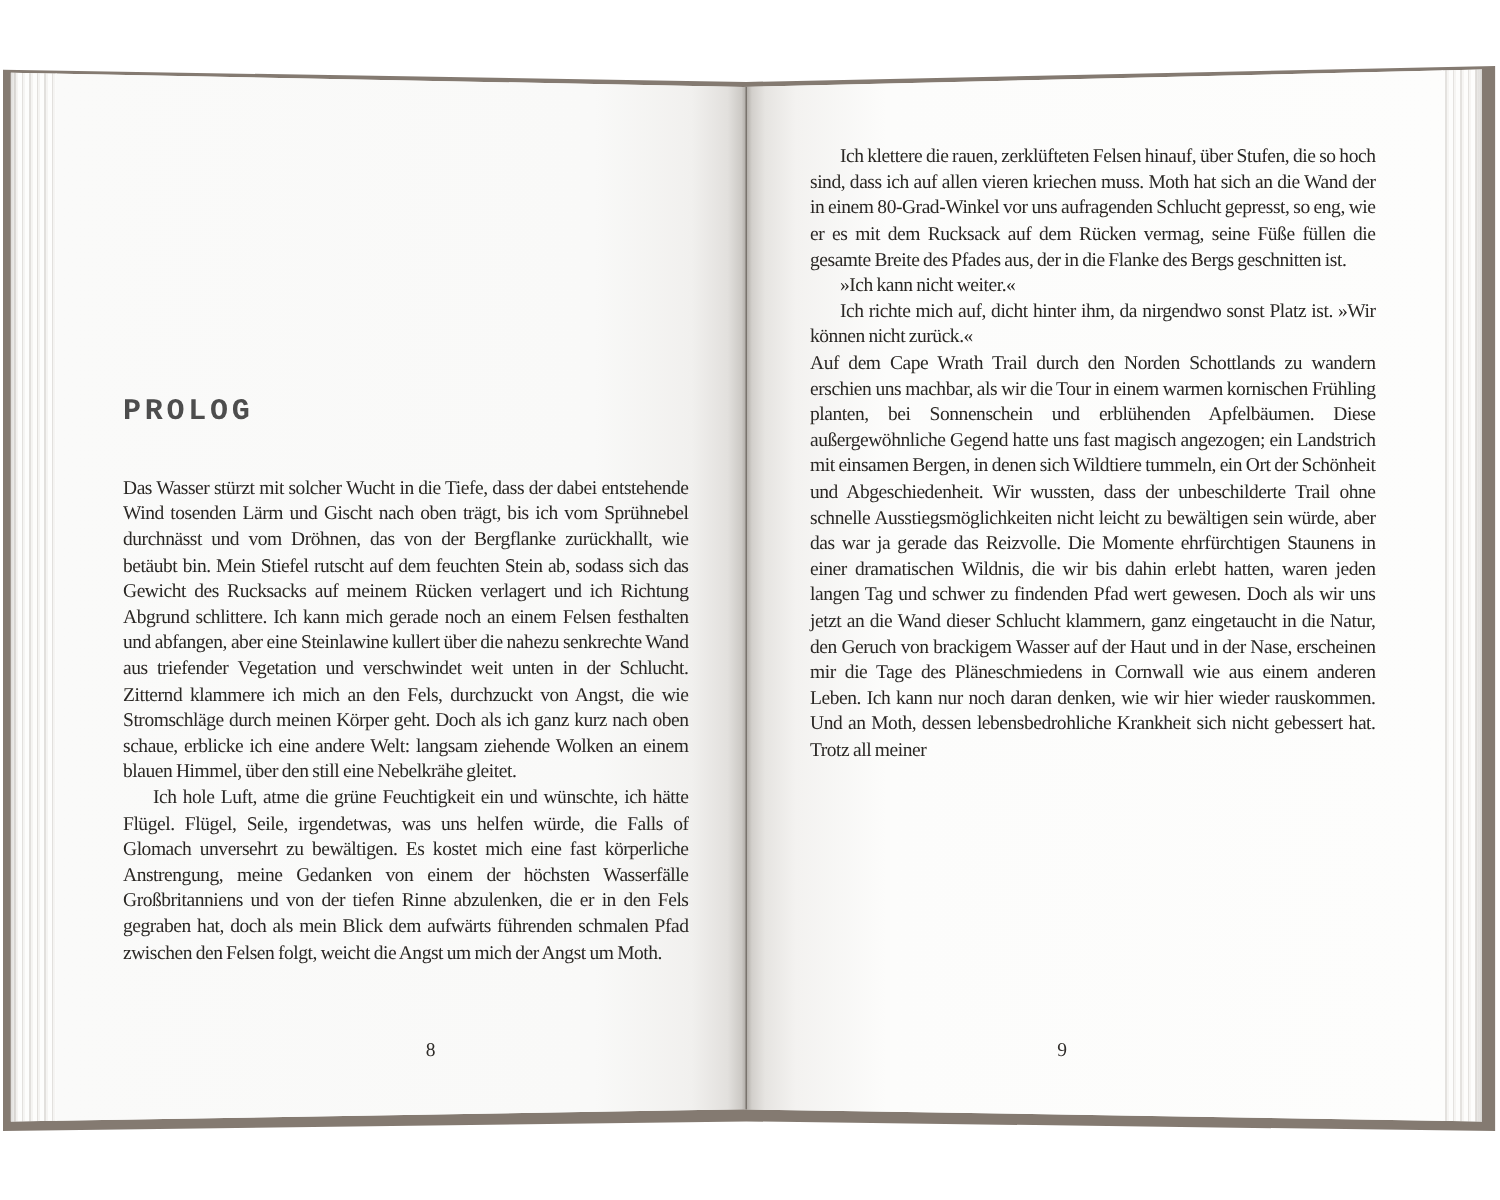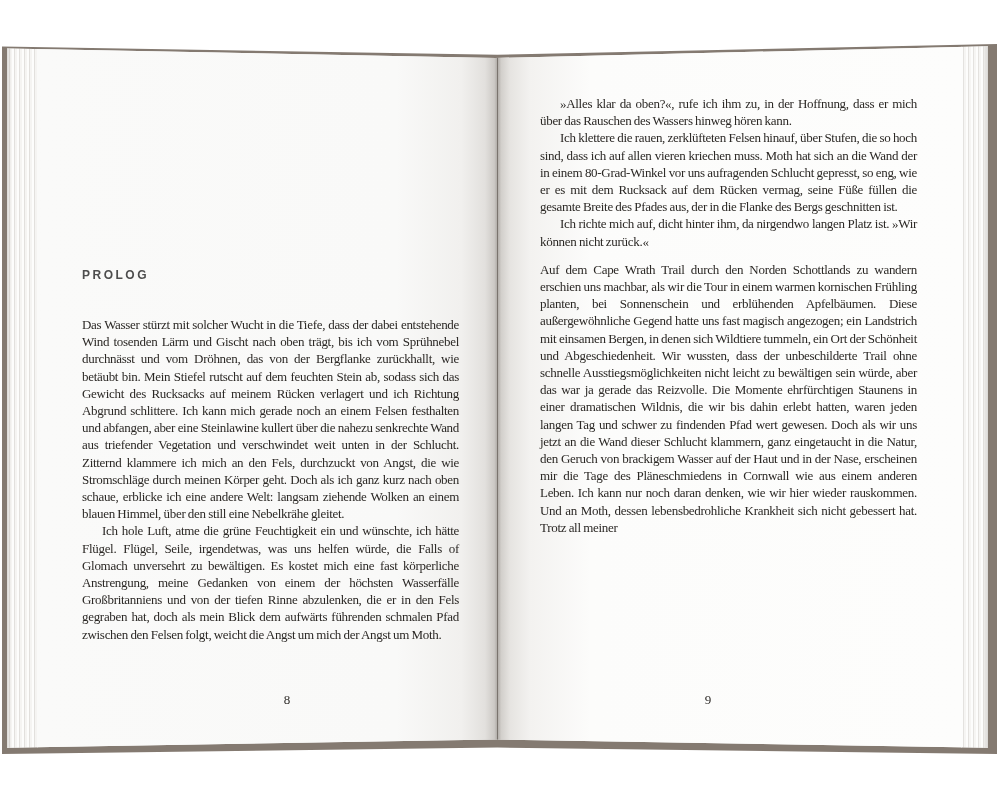--- a/index.html
+++ b/index.html
@@ -71,32 +71,32 @@
     letter-spacing: -0.3px;
     word-spacing: -0.5px;
     text-align: justify;
     hyphens: auto;
     -webkit-hyphens: auto;
   }
   .left-text  { left: 82px;  top: 262px; }
   .right-text { left: 540px; top: 95px;  }
 
   .chapter-heading {
-    font-family: Liberation Sans, sans-serif;
+    font-family: Liberation Mono, monospace;
     font-weight: bold;
-    font-size: 12px;
+    font-size: 20px;
     line-height: 26px;
     letter-spacing: 2.5px;
     color: var(--heading, #4d4d4d);
     margin: 0 0 28px 0;
     text-align: left;
   }
   .text-block p { margin: 0; text-indent: 20px; }
   .text-block p.no-indent { text-indent: 0; }
-  .text-block p.section-start { text-indent: 0; margin-top: 11px; }
+  .text-block p.section-start { text-indent: 0; }
 
   .page-number {
     position: absolute;
     top: 692px;
     width: 100px;
     text-align: center;
     font-size: 13px;
     color: #2f2c29;
     letter-spacing: 0;
   }
@@ -116,20 +116,20 @@
   </div>
 </div>
 
 <div class="text-block left-text">
   <h1 class="chapter-heading">PROLOG</h1>
   <p class="no-indent">Das Wasser stürzt mit solcher Wucht in die Tiefe, dass der dabei entstehende Wind tosenden Lärm und Gischt nach oben trägt, bis ich vom Sprühnebel durchnässt und vom Dröhnen, das von der Bergflanke zurückhallt, wie betäubt bin. Mein Stiefel rutscht auf dem feuchten Stein ab, sodass sich das Gewicht des Rucksacks auf meinem Rücken verlagert und ich Richtung Abgrund schlittere. Ich kann mich gerade noch an einem Felsen festhalten und abfangen, aber eine Steinlawine kullert über die nahezu senkrechte Wand aus triefender Vegetation und verschwindet weit unten in der Schlucht. Zitternd klammere ich mich an den Fels, durchzuckt von Angst, die wie Stromschläge durch meinen Körper geht. Doch als ich ganz kurz nach oben schaue, erblicke ich eine andere Welt: langsam ziehende Wolken an einem blauen Himmel, über den still eine Nebelkrähe gleitet.</p>
   <p>Ich hole Luft, atme die grüne Feuchtigkeit ein und wünschte, ich hätte Flügel. Flügel, Seile, irgendetwas, was uns helfen würde, die Falls of Glomach unversehrt zu bewältigen. Es kostet mich eine fast körperliche Anstrengung, meine Gedanken von einem der höchsten Wasserfälle Großbritanniens und von der tiefen Rinne abzulenken, die er in den Fels gegraben hat, doch als mein Blick dem aufwärts führenden schmalen Pfad zwischen den Felsen folgt, weicht die Angst um mich der Angst um Moth.</p>
 </div>
 
 <div class="text-block right-text">
-  <p>»Alles klar da oben?«, rufe ich ihm zu, in der Hoffnung, dass er mich über das Rauschen des Wassers hinweg hören kann.</p>
   <p>Ich klettere die rauen, zerklüfteten Felsen hinauf, über Stufen, die so hoch sind, dass ich auf allen vieren kriechen muss. Moth hat sich an die Wand der in einem 80-Grad-Winkel vor uns aufragenden Schlucht gepresst, so eng, wie er es mit dem Rucksack auf dem Rücken vermag, seine Füße füllen die gesamte Breite des Pfades aus, der in die Flanke des Bergs geschnitten ist.</p>
-  <p>Ich richte mich auf, dicht hinter ihm, da nirgendwo langen Platz ist. »Wir können nicht zurück.«</p>
+  <p>»Ich kann nicht weiter.«</p>
+  <p>Ich richte mich auf, dicht hinter ihm, da nirgendwo sonst Platz ist. »Wir können nicht zurück.«</p>
   <p class="section-start">Auf dem Cape Wrath Trail durch den Norden Schottlands zu wandern erschien uns machbar, als wir die Tour in einem warmen kornischen Frühling planten, bei Sonnenschein und erblühenden Apfelbäumen. Diese außergewöhnliche Gegend hatte uns fast magisch angezogen; ein Landstrich mit einsamen Bergen, in denen sich Wildtiere tummeln, ein Ort der Schönheit und Abgeschiedenheit. Wir wussten, dass der unbeschilderte Trail ohne schnelle Ausstiegsmöglichkeiten nicht leicht zu bewältigen sein würde, aber das war ja gerade das Reizvolle. Die Momente ehrfürchtigen Staunens in einer dramatischen Wildnis, die wir bis dahin erlebt hatten, waren jeden langen Tag und schwer zu findenden Pfad wert gewesen. Doch als wir uns jetzt an die Wand dieser Schlucht klammern, ganz eingetaucht in die Natur, den Geruch von brackigem Wasser auf der Haut und in der Nase, erscheinen mir die Tage des Pläneschmiedens in Cornwall wie aus einem anderen Leben. Ich kann nur noch daran denken, wie wir hier wieder rauskommen. Und an Moth, dessen lebensbedrohliche Krankheit sich nicht gebessert hat. Trotz all meiner</p>
 </div>
 
 <div class="page-number pagenum-left">8</div>
 <div class="page-number pagenum-right">9</div>
 
 </body></html>

